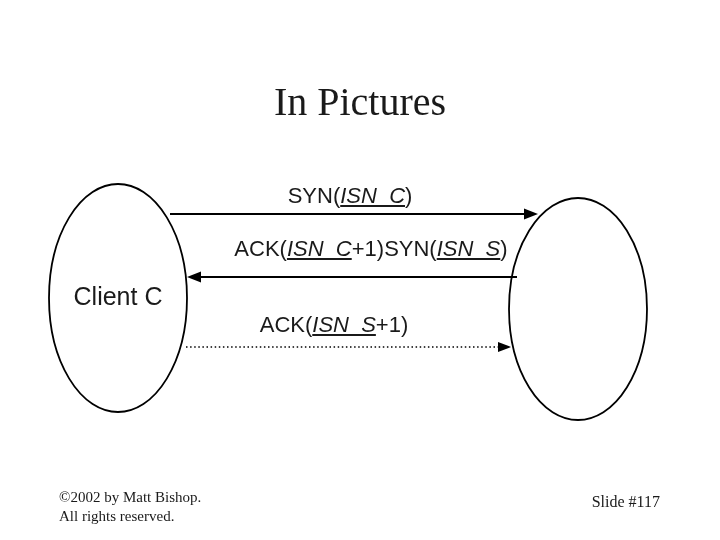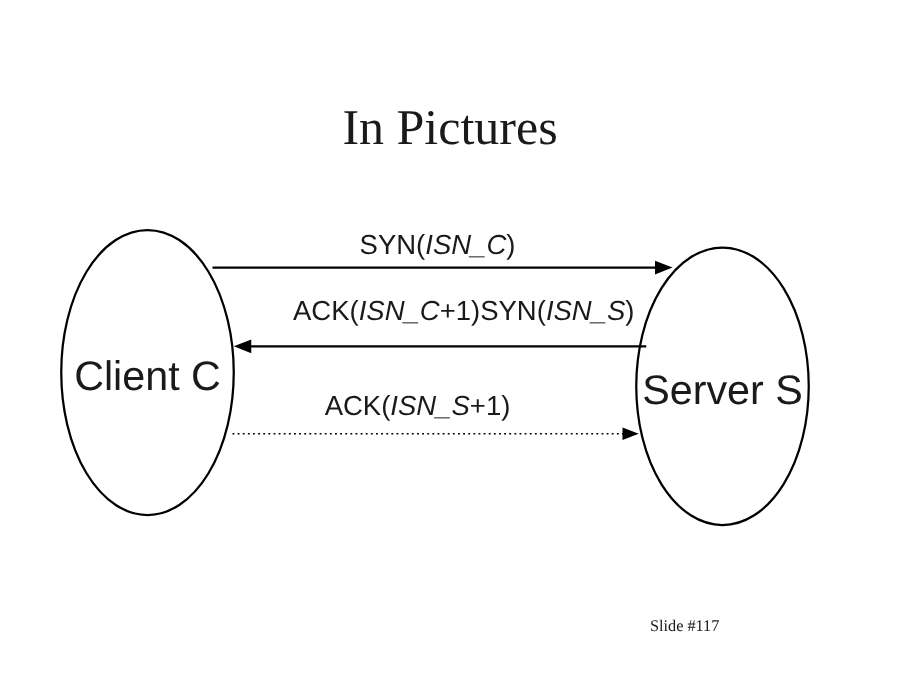--- a/index.html
+++ b/index.html
@@ -32,49 +32,49 @@
   }
   .msg-label{
     position:absolute;
     width:400px;
     text-align:center;
     font-size:22px;
     line-height:1.1;
     color:var(--ink);
     white-space:nowrap;
   }
-  .msg-label .it{font-style:italic;}
+  .msg-label .it{font-style:italic;text-decoration:underline;}
   .msg1{left:150px;top:184px;}
   .msg2{left:171px;top:237px;}
   .msg3{left:134px;top:313px;}
   .node-label{
     position:absolute;
     width:200px;
     text-align:center;
-    font-size:33px;
+    font-size:25px;
     line-height:1.1;
     color:var(--ink);
     white-space:nowrap;
   }
   .node-client{left:18px;top:283px;}
   .node-server{left:478px;top:294px;}
   .footer-left{
     position:absolute;
     left:59px;top:488px;
     font-family:"Liberation Serif","DejaVu Serif",serif;
     font-size:15px;
     line-height:1.28;
     color:var(--ink);
   }
   .footer-right{
     position:absolute;
     left:520px;top:493px;width:140px;
-    text-align:left;
+    text-align:right;
     font-family:"Liberation Serif","DejaVu Serif",serif;
-    font-size:13px;
+    font-size:16px;
     color:var(--ink);
   }
 </style>
 </head>
 <body>
 
 <div class="slide">
 
   <h1 class="title">In Pictures</h1>
 
@@ -94,30 +94,33 @@
       <polygon points="187,277 201,271.5 201,282.5" fill="#000000"></polygon>
     </g>
 
     <g>
       <line x1="186" y1="347" x2="499" y2="347" stroke="#000000" stroke-width="1.3" stroke-dasharray="1.5,2.6"></line>
       <polygon points="511,347 498,342 498,352" fill="#000000"></polygon>
     </g>
   </svg>
 
   <div class="node-label node-client">Client C</div>
-  <div class="node-label node-server">Server S</div>
 
   <div class="msg-label msg1">
     <span>SYN(</span><span class="it">ISN_C</span><span>)</span>
   </div>
 
   <div class="msg-label msg2">
     <span>ACK(</span><span class="it">ISN_C</span><span>+1)SYN(</span><span class="it">ISN_S</span><span>)</span>
   </div>
 
   <div class="msg-label msg3">
     <span>ACK(</span><span class="it">ISN_S</span><span>+1)</span>
   </div>
 
+  <div class="footer-left">
+    <div>©2002 by Matt Bishop.</div>
+    <div>All rights reserved.</div>
+  </div>
 
   <div class="footer-right">Slide #117</div>
 
 </div>
 
 </body></html>

